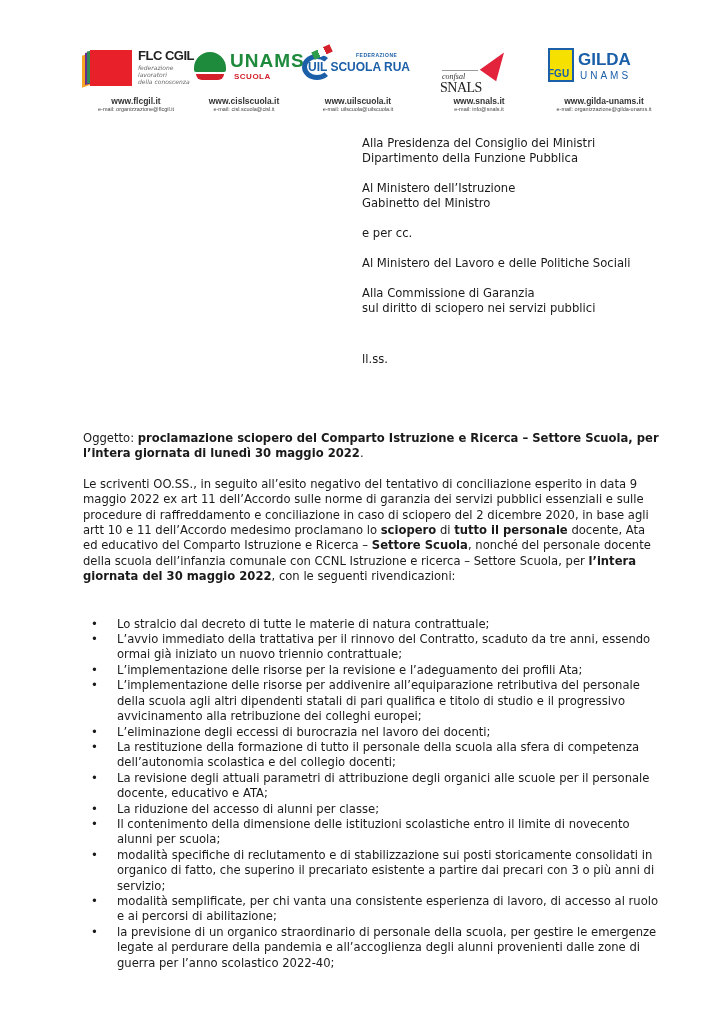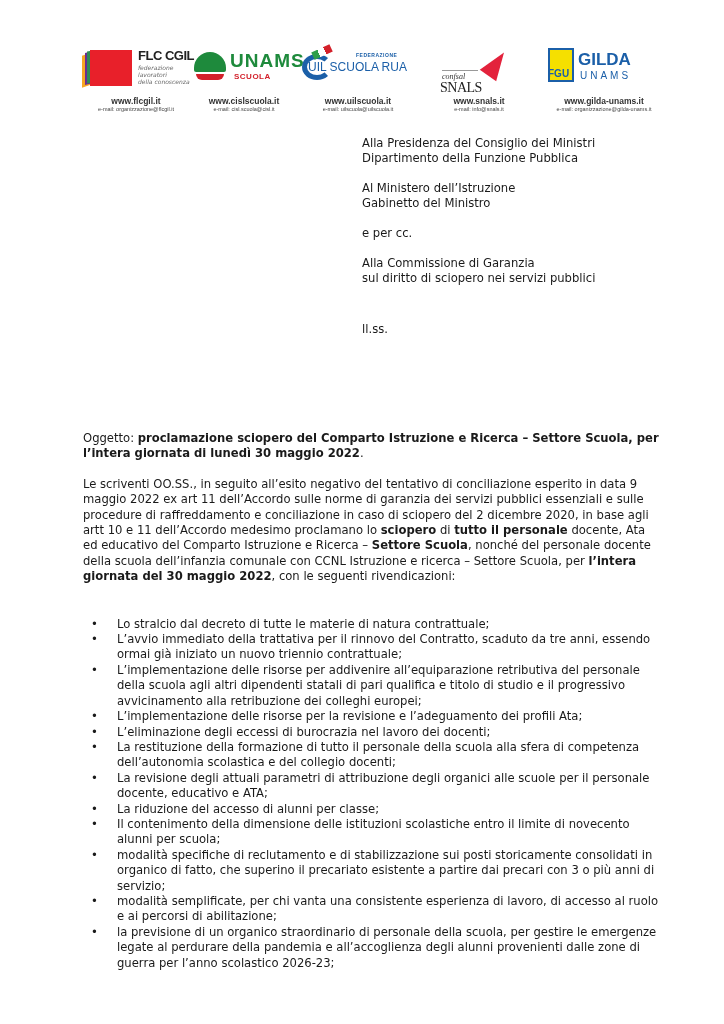--- a/index.html
+++ b/index.html
@@ -26,21 +26,21 @@
   .cisl .disc { position: absolute; left: 0px; top: 8px; width: 32px; height: 20px; background: #1e8a3c; border-radius: 16px 16px 2px 2px; }
   .cisl .band { position: absolute; left: 2px; top: 30px; width: 28px; height: 6px; background: #d3202a; border-radius: 0 0 14px 14px; }
   .cisl .name { position: absolute; left: 36px; top: 6px; font-family: "Liberation Sans", sans-serif; font-weight: bold; font-size: 19px; color: #1e8a3c; letter-spacing: 1px; }
   .cisl .sub { position: absolute; left: 40px; top: 28px; font-family: "Liberation Sans", sans-serif; font-weight: bold; font-size: 8px; color: #d3202a; letter-spacing: 0.5px; }
 
   
   .uil { left: 222px; width: 120px; }
   .uil .swoosh { position: absolute; left: 4px; top: 10px; width: 30px; height: 26px; border: 5px solid #1b5fa8; border-radius: 50%; border-right-color: transparent; }
   .uil .flag { position: absolute; left: 14px; top: 4px; width: 20px; height: 8px; background: linear-gradient(90deg,#2e9e4a 0 33%,#fff 33% 66%,#d3202a 66%); transform: rotate(-25deg); }
   .uil .fed { position: absolute; left: 58px; top: 8px; font-family: "Liberation Sans", sans-serif; font-weight: bold; font-size: 5px; color: #1b5fa8; letter-spacing: 0.5px; }
-  .uil .name { position: absolute; left: 10px; top: 16px; font-family: "Liberation Sans", sans-serif; font-weight: normal; font-size: 12px; color: #1b5fa8; white-space: nowrap; }
+  .uil .name { position: absolute; left: 10px; top: 16px; font-family: "Liberation Sans", sans-serif; font-weight: bold; font-size: 12px; color: #1b5fa8; white-space: nowrap; }
 
   
   .snals { left: 358px; width: 90px; }
   .snals .name { position: absolute; left: 6px; top: 4px; font-family: "Liberation Serif", serif; font-size: 14px; color: #222; letter-spacing: -0.5px; margin-top: 32px; }
   .snals .conf { position: absolute; left: 8px; top: 26px; font-family: "Liberation Serif", serif; font-style: italic; font-size: 8px; color: #333; border-top: 1px solid #999; padding-top: 1px; width: 36px; text-align: left; }
   .snals .arrow { position: absolute; left: 52px; top: 6px; width: 0; height: 0; border-left: 10px solid transparent; border-right: 10px solid transparent; border-bottom: 28px solid #e3223c; transform: rotate(35deg); }
 
   
   .gilda { left: 458px; width: 140px; }
   .gilda .box { position: absolute; left: 14px; top: 4px; width: 26px; height: 34px; background: #f5e000; border: 2px solid #1b5fa8; }
@@ -132,41 +132,44 @@
   <p>
     <span>Alla Presidenza del Consiglio dei Ministri</span><br>
     <span>Dipartimento della Funzione Pubblica</span>
   </p>
   <p>
     <span>Al Ministero dell’Istruzione</span><br>
     <span>Gabinetto del Ministro</span>
   </p>
   <p>e per cc.</p>
   <p>
+    <span>Al Ministero del Lavoro e delle Politiche Sociali</span>
+  </p>
+  <p>
     <span>Alla Commissione di Garanzia</span><br>
     <span>sul diritto di sciopero nei servizi pubblici</span>
   </p>
   <p class="illss">ll.ss.</p>
 </div>
 
 <div class="body">
   <p class="oggetto">
     <span>Oggetto:</span>
     <b>proclamazione sciopero del Comparto Istruzione e Ricerca – Settore Scuola, per l’intera giornata di lunedì 30 maggio 2022</b><span>.</span>
   </p>
 
   <p class="para"><span>Le scriventi OO.SS., in seguito all’esito negativo del tentativo di conciliazione esperito in data 9 maggio 2022 ex art 11 dell’Accordo sulle norme di garanzia dei servizi pubblici essenziali e sulle procedure di raffreddamento e conciliazione in caso di sciopero del 2 dicembre 2020, in base agli artt 10 e 11 dell’Accordo medesimo proclamano lo </span><b>sciopero</b><span> di </span><b>tutto il personale</b><span> docente, Ata ed educativo del Comparto Istruzione e Ricerca – </span><b>Settore Scuola</b><span>, nonché del personale docente della scuola dell’infanzia comunale con CCNL Istruzione e ricerca – Settore Scuola, per </span><b>l’intera giornata del 30 maggio 2022</b><span>, con le seguenti rivendicazioni:</span></p>
 
   <ul class="rivendicazioni">
     <li>Lo stralcio dal decreto di tutte le materie di natura contrattuale;</li>
     <li>L’avvio immediato della trattativa per il rinnovo del Contratto, scaduto da tre anni, essendo ormai già iniziato un nuovo triennio contrattuale;</li>
+    <li>L’implementazione delle risorse per la revisione e l’adeguamento dei profili Ata;</li>
     <li>L’implementazione delle risorse per addivenire all’equiparazione retributiva del personale della scuola agli altri dipendenti statali di pari qualifica e titolo di studio e il progressivo avvicinamento alla retribuzione dei colleghi europei;</li>
-    <li>L’implementazione delle risorse per la revisione e l’adeguamento dei profili Ata;</li>
     <li>L’eliminazione degli eccessi di burocrazia nel lavoro dei docenti;</li>
     <li>La restituzione della formazione di tutto il personale della scuola alla sfera di competenza dell’autonomia scolastica e del collegio docenti;</li>
     <li>La revisione degli attuali parametri di attribuzione degli organici alle scuole per il personale docente, educativo e ATA;</li>
     <li>La riduzione del accesso di alunni per classe;</li>
     <li>Il contenimento della dimensione delle istituzioni scolastiche entro il limite di novecento alunni per scuola;</li>
     <li>modalità specifiche di reclutamento e di stabilizzazione sui posti storicamente consolidati in organico di fatto, che superino il precariato esistente a partire dai precari con 3 o più anni di servizio;</li>
     <li>modalità semplificate, per chi vanta una consistente esperienza di lavoro, di accesso al ruolo e ai percorsi di abilitazione;</li>
-    <li>la previsione di un organico straordinario di personale della scuola, per gestire le emergenze legate al perdurare della pandemia e all’accoglienza degli alunni provenienti dalle zone di guerra per l’anno scolastico 2026-23;</li>
+    <li>la previsione di un organico straordinario di personale della scuola, per gestire le emergenze legate al perdurare della pandemia e all’accoglienza degli alunni provenienti dalle zone di guerra per l’anno scolastico 2022-40;</li>
   </ul>
 </div>
 
 </body></html>

